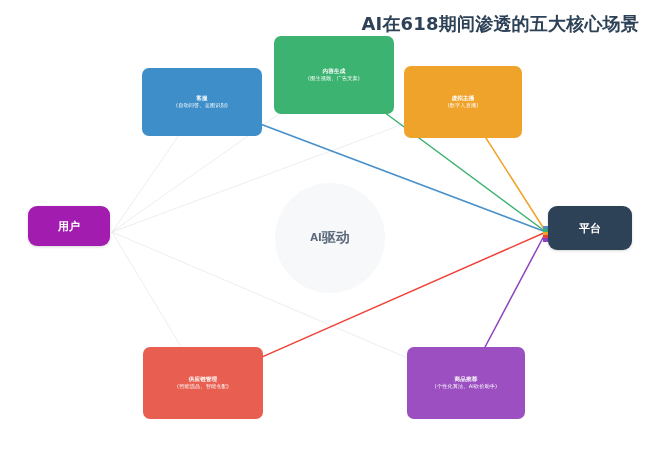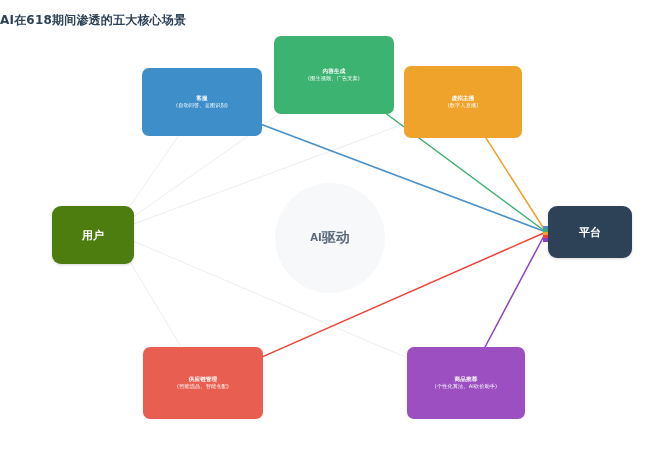--- a/index.html
+++ b/index.html
@@ -9,22 +9,22 @@
     font-family:"DejaVu Sans","Liberation Sans",sans-serif;
     overflow:hidden;
     position:relative;
   }
   #stage{position:absolute;left:0;top:0;width:660px;height:470px;}
 
   svg.edges{position:absolute;left:0;top:0;width:660px;height:470px;}
 
   .title{
     position:absolute;left:0;top:12px;width:639px;
-    text-align:left;
-    font-size:12px;font-weight:bold;
+    text-align:right;
+    font-size:18px;font-weight:bold;
     color:#2e4257;
     letter-spacing:.2px;
     white-space:nowrap;
   }
   .footer{
     position:absolute;left:0;top:435px;width:660px;
     text-align:center;
     font-size:7.5px;
     color:#8e99a6;
     letter-spacing:.2px;
@@ -92,25 +92,25 @@
       </g>
   </svg>
 
   <div class="title">AI在618期间渗透的五大核心场景</div>
 
   <div class="core" id="core-circle" style="left: 275px; top: 183px; width: 110px; height: 110px; background: rgb(247, 248, 250); color: rgb(92, 107, 124);">
     <div class="l1">AI</div>
     <div class="l2">驱动</div>
   </div>
 
-  <div class="hub" id="hub-left" style="left: 28px; top: 206px; width: 82px; height: 58px; background: #4d7c0f; margin-left: 24px;">
+  <div class="hub" id="hub-left" style="left: 28px; top: 206px; width: 82px; height: 40px; background: #a21caf;">
     <span>用户</span>
   </div>
 
-  <div class="hub" id="hub-right" style="left: 548px; top: 206px; width: 84px; height: 52px; background: rgb(46, 66, 87); align-items: center;">
+  <div class="hub" id="hub-right" style="left: 548px; top: 206px; width: 84px; height: 44px; background: rgb(46, 66, 87); align-items: center;">
     <span>平台</span>
   </div>
 
   <div id="node-layer">
       <div class="node" style="left: 142px; top: 68px; width: 120px; height: 68px; background: rgb(61, 142, 201);">
         <div class="nt">客服</div>
         <div class="ns">(自动问答、意图识别)</div>
       </div>
       <div class="node" style="left: 274px; top: 36px; width: 120px; height: 78px; background: rgb(60, 179, 113);">
         <div class="nt">内容生成</div>

